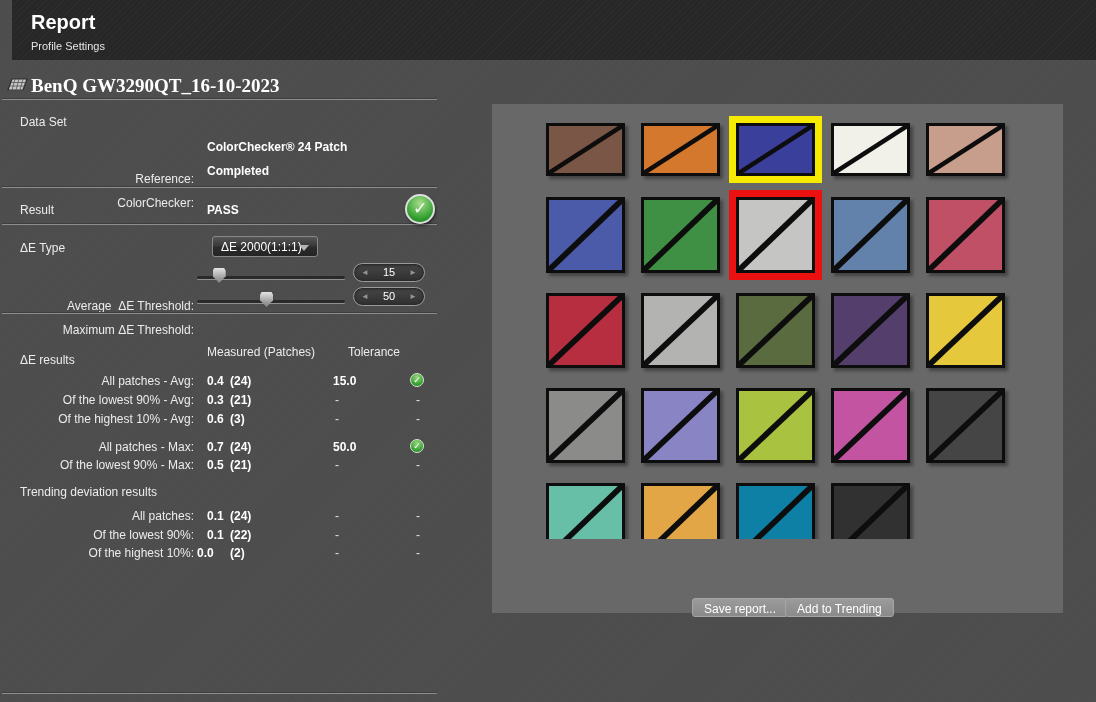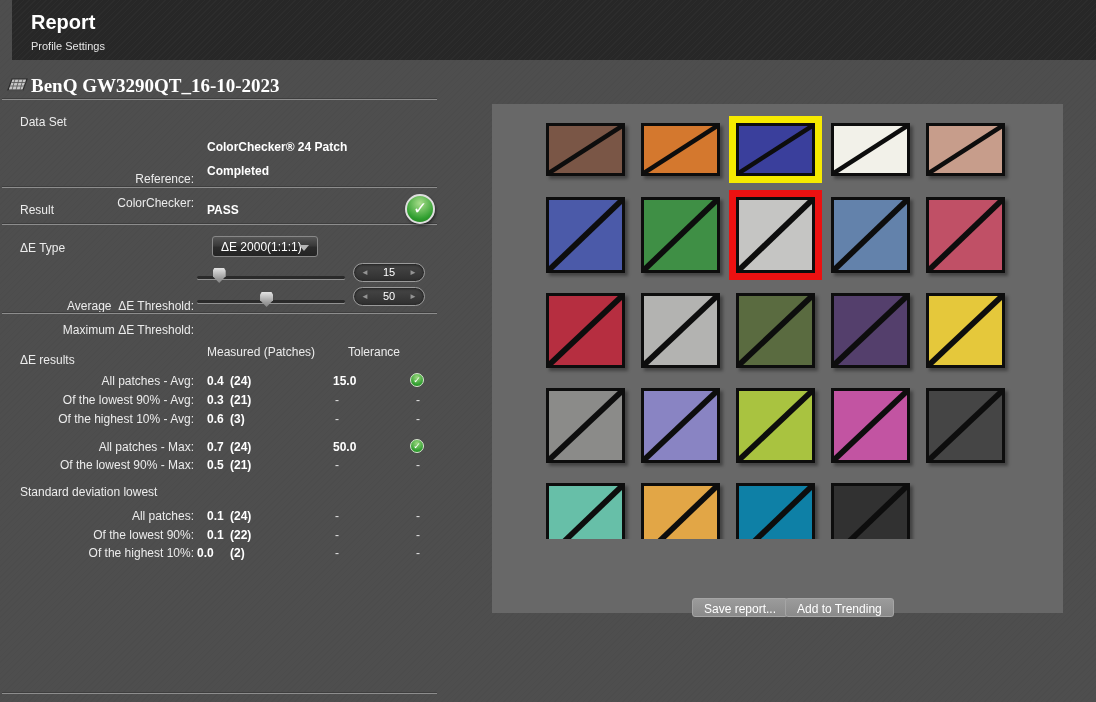--- a/index.html
+++ b/index.html
@@ -152,21 +152,21 @@
       <div class="tlabel" style="top: 440px;">All patches - Max:</div>
       <b class="tval" style="left: 207px; top: 440px;">0.7</b>
       <b class="tval" style="left: 230px; top: 440px;">(24)</b>
       <b class="tval" style="left: 333px; top: 440px;">50.0</b>
       <span class="mini-check" style="left: 410px; top: 439px;"></span>
       <div class="tlabel" style="top: 458px;">Of the lowest 90% - Max:</div>
       <b class="tval" style="left: 207px; top: 458px; text-align: center;">0.5</b>
       <b class="tval" style="left: 230px; top: 458px;">(21)</b>
       <span class="tdash" style="left: 335px; top: 458px;">-</span>
       <span class="tdash" style="left: 416px; top: 458px;">-</span>
-      <div class="sec-label" style="top: 485px;">Standard deviation lowest</div>
+      <div class="sec-label" style="top: 485px;">Trending deviation results</div>
       <div class="tlabel" style="top: 509px;">All patches:</div>
       <b class="tval" style="left: 207px; top: 509px;">0.1</b>
       <b class="tval" style="left: 230px; top: 509px;">(24)</b>
       <span class="tdash" style="left: 335px; top: 509px;">-</span>
       <span class="tdash" style="left: 416px; top: 509px;">-</span>
       <div class="tlabel" style="top: 528px;">Of the lowest 90%:</div>
       <b class="tval" style="left: 207px; top: 528px;">0.1</b>
       <b class="tval" style="left: 230px; top: 528px;">(22)</b>
       <span class="tdash" style="left: 335px; top: 528px;">-</span>
       <span class="tdash" style="left: 416px; top: 528px;">-</span>

